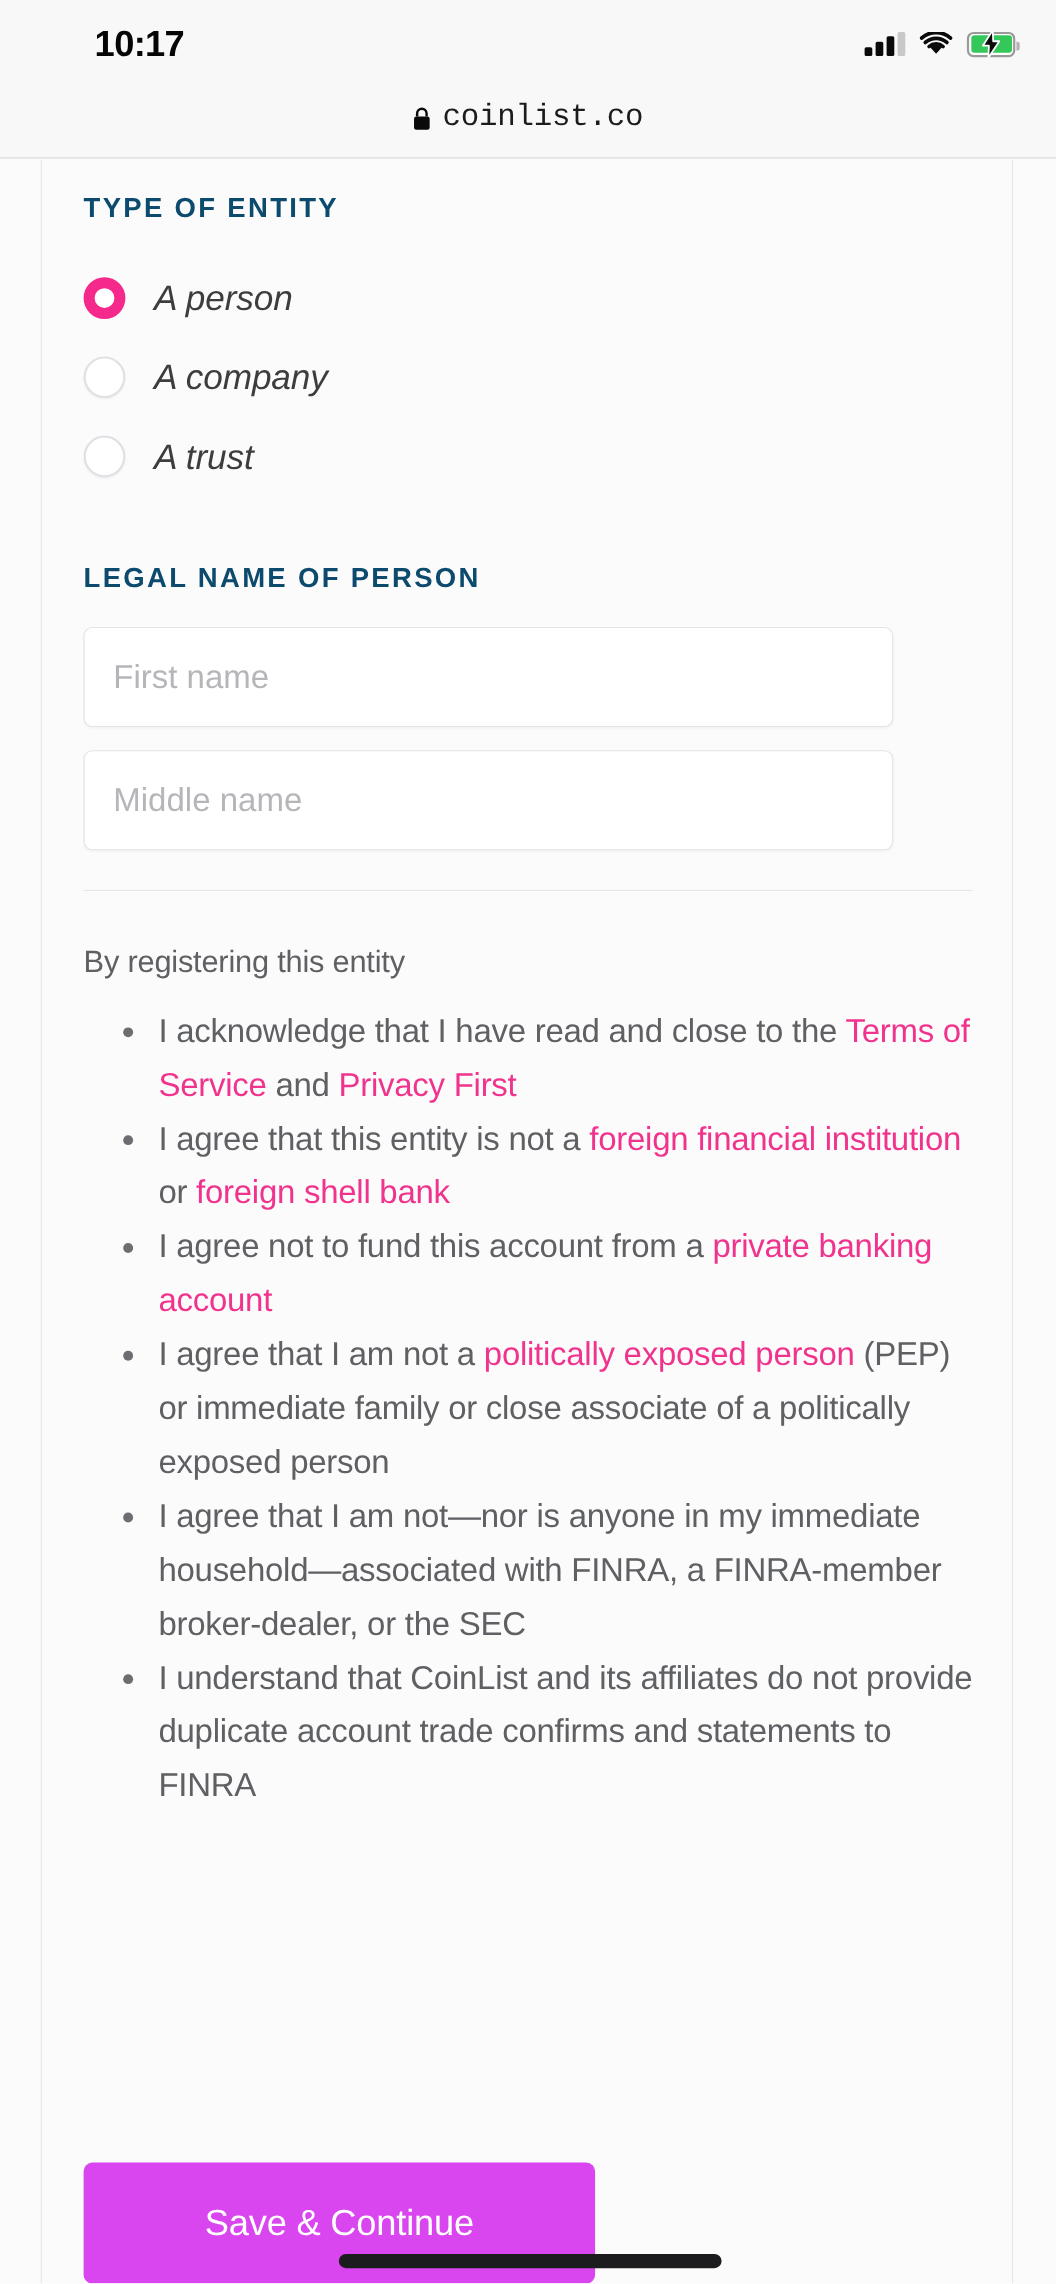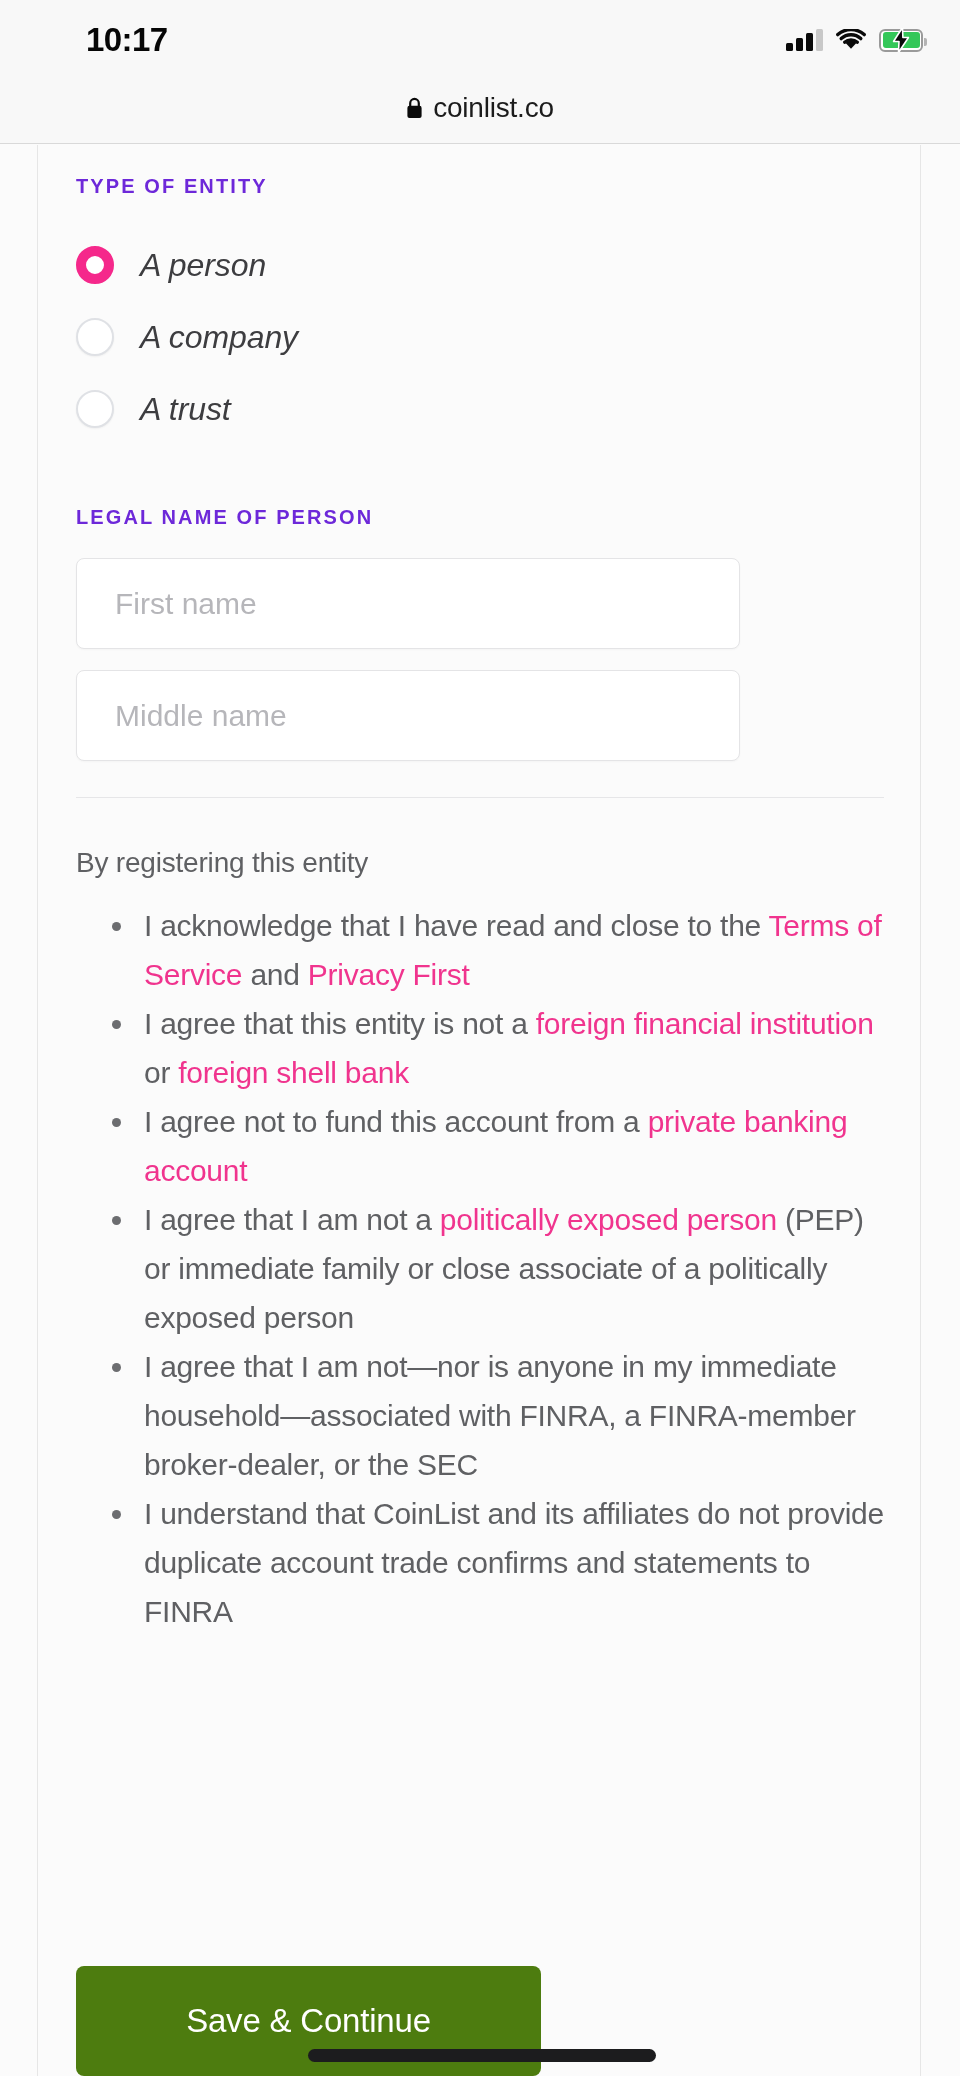--- a/index.html
+++ b/index.html
@@ -120,20 +120,21 @@
   .url-inner {
     display: flex;
     align-items: center;
     gap: 10px;
   }
   .lock-icon { width: 17px; height: 22px; display: block; }
   .url-text {
     font-size: 28px;
     color: #1c1c1c;
     letter-spacing: -0.2px;
+    font-family: Liberation Mono, monospace;
   }
 
   
   .page {
     position: absolute;
     top: 145px;
     left: 37px;
     width: 884px;
     height: 1931px;
     background: #fbfbfb;
@@ -144,23 +145,23 @@
 
   .content {
     position: absolute;
     left: 38px;
     top: 0;
     width: 808px;
   }
 
   
   .section-label {
-    font-size: 20px;
+    font-size: 25px;
     font-weight: 700;
-    color: #6d28d9;
+    color: #0c4a6e;
     letter-spacing: 2.1px;
     text-transform: uppercase;
   }
 
   #type-of-entity-label { margin-top: 30px; }
 
   
   .radio-group { margin-top: 31px; }
 
   .radio-row {
@@ -194,31 +195,31 @@
     font-style: italic;
   }
 
   
   #legal-name-label { margin-top: 61px; }
 
   .inputs-wrap { margin-top: 29px; }
 
   .text-input {
     display: block;
-    width: 664px;
+    width: 736px;
     height: 91px;
     margin-bottom: 21px;
     background: #ffffff;
     border: 1px solid #e4e4e6;
     border-radius: 8px;
     box-shadow: 0 1px 2px rgba(0,0,0,0.03);
     font-family: "Liberation Sans", sans-serif;
     font-size: 30px;
     color: #3d3d40;
-    padding: 0 38px;
+    padding: 0 26px;
     outline: none;
   }
   .text-input::placeholder {
     color: #b6b6ba;
   }
 
   
   .divider {
     width: 808px;
     height: 1px;
@@ -261,21 +262,21 @@
 
   .lnk { color: #f0348e; }
 
   
   .save-btn {
     position: absolute;
     left: 38px;
     bottom: 0px;
     width: 465px;
     height: 110px;
-    background: #4d7c0f;
+    background: #d946ef;
     border: none;
     border-radius: 8px;
     color: #ffffff;
     font-family: "Liberation Sans", sans-serif;
     font-size: 33px;
     letter-spacing: -0.2px;
     cursor: pointer;
     display: flex;
     align-items: center;
     justify-content: center;

